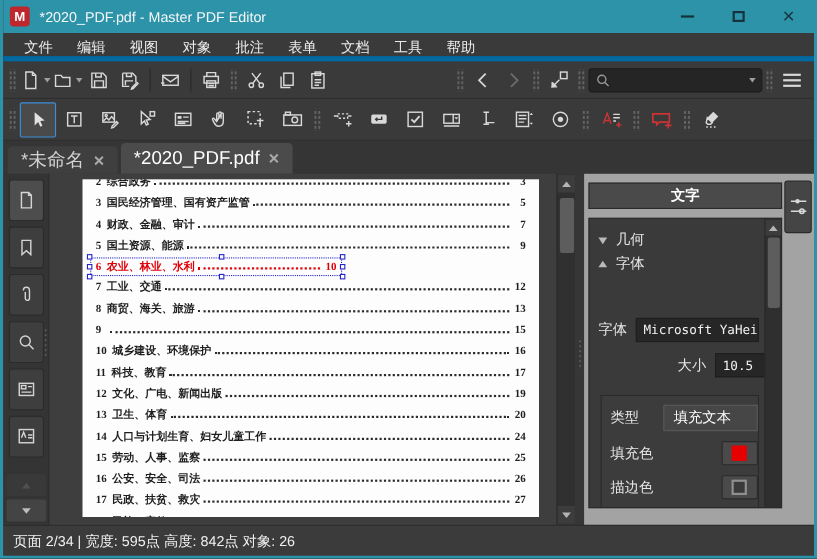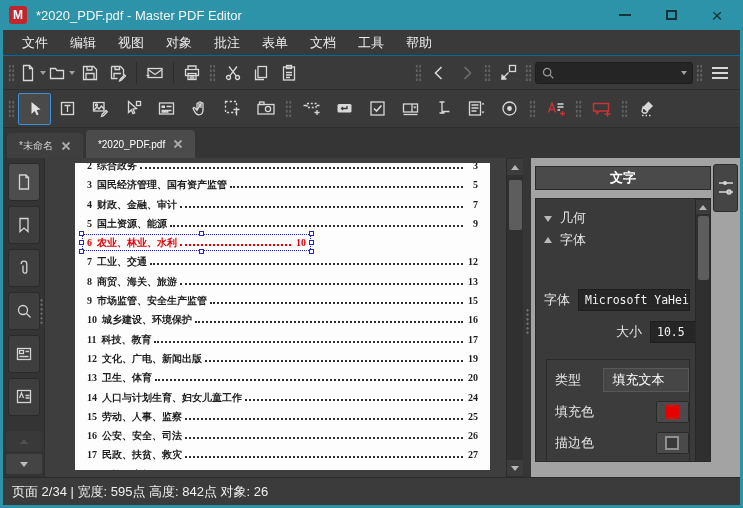--- a/index.html
+++ b/index.html
@@ -11,21 +11,21 @@
   .titlebar { height:30px; background:#2C93A8; display:flex; align-items:center; padding-left:6px; flex:0 0 auto; }
   .logo { width:18px; height:18px; background:#c0272d; border-radius:3px; color:#fff; font-weight:bold; font-size:12px; display:flex; align-items:center; justify-content:center; }
   .title-text { color:#f4f7f8; font-size:13px; margin-left:9px; }
   .win-controls { margin-left:auto; display:flex; height:100%; }
   .win-btn { width:46px; height:100%; display:flex; align-items:center; justify-content:center; color:#15333c; }
   .min-glyph { width:12px; height:2px; background:#15333c; }
   .max-glyph { width:11px; height:10px; border:2px solid #15333c; }
   .close-glyph { font-size:19px; line-height:1; color:#15333c; }
 
   
-  .menubar { height:26px; background:#3a3a3a; border-bottom:1px solid #0369a1; display:flex; padding-left:8px; flex:0 0 auto; }
+  .menubar { height:26px; background:#3a3a3a; border-bottom:5px solid #0369a1; display:flex; padding-left:8px; flex:0 0 auto; }
   .menu-item { color:#ececec; font-size:13px; padding:0 11px; line-height:25px; }
 
   
   .toolbar { background:#3a3a3a; display:flex; align-items:center; flex:0 0 auto; }
   .toolbar1 { height:34px; border-bottom:1px solid #2e2e2e; padding:0 6px 0 2px; }
   .toolbar2 { height:38px; border-bottom:1px solid #2e2e2e; padding:0 6px 0 2px; }
   .grip { width:7px; height:20px; margin:0 3px;
           background-image:radial-gradient(#636363 1px, transparent 1.1px);
           background-size:3.5px 4.5px; background-position:0 1px; }
   .vsep { width:1px; height:22px; background:#2c2c2c; margin:0 4px; }
@@ -37,21 +37,21 @@
   .caret-down { width:0; height:0; border:3.5px solid transparent; border-top:4.5px solid #9f9f9f; margin-left:3px; margin-top:4px; }
   .spacer { flex:1; }
   .searchbox { width:158px; height:22px; background:#252525; border:1px solid #1d1d1d; border-radius:3px; display:flex; align-items:center; padding:0 5px; }
   .searchbox svg { stroke:#9a9a9a; fill:none; stroke-width:1.4; }
   .searchbox input { flex:1; background:transparent; border:none; outline:none; color:#ddd; font-size:12px; min-width:0; }
   .hamburger { display:flex; flex-direction:column; gap:3px; }
   .hamburger span { width:16px; height:2px; background:#d8d8d8; }
 
   
   .tabbar { height:30px; background:#353535; display:flex; align-items:flex-end; padding-left:4px; flex:0 0 auto; }
-  .tab { display:flex; align-items:center; gap:8px; padding:0 12px; font-size:10px; color:#d2d2d2; background:#3f3f3f; height:25px; border-radius:4px 4px 0 0; margin-right:3px; }
+  .tab { display:flex; align-items:center; gap:8px; padding:0 12px; font-size:17px; color:#d2d2d2; background:#3f3f3f; height:25px; border-radius:4px 4px 0 0; margin-right:3px; }
   .tab.active { background:#4b4b4b; color:#fff; height:28px;text-align:right; }
   .tab svg { stroke:#a9a9a9; stroke-width:1.8; }
 
   
   .main { flex:1; display:flex; min-height:0; }
 
   .sidebar { width:42px; background:#343434; border-right:1px solid #2c2c2c; display:flex; flex-direction:column; align-items:center; padding-top:5px; position:relative; }
   .sb-btns { flex:1; overflow:hidden; display:flex; flex-direction:column; align-items:center; width:100%; }
   .sb-btn { width:32px; height:38px; flex:0 0 auto; margin-bottom:5px; background:#3e3e3e; border:1px solid #2b2b2b; border-radius:3px; display:flex; align-items:center; justify-content:center; }
   .sb-btn.active { background:#4d4d4d; }
@@ -501,21 +501,20 @@
   </div>
               <div class="toc-row">
     <span class="toc-num">8</span>
     <span class="toc-title">商贸、海关、旅游</span>
     <span class="leader"></span>
     <span class="toc-page">13</span>
 
   </div>
               <div class="toc-row">
     <span class="toc-num">9</span>
-    <span class="toc-title">市场监管、安全生产监管</span>
     <span class="leader"></span>
     <span class="toc-page">15</span>
 
   </div>
               <div class="toc-row">
     <span class="toc-num">10</span>
     <span class="toc-title">城乡建设、环境保护</span>
     <span class="leader"></span>
     <span class="toc-page">16</span>
 

